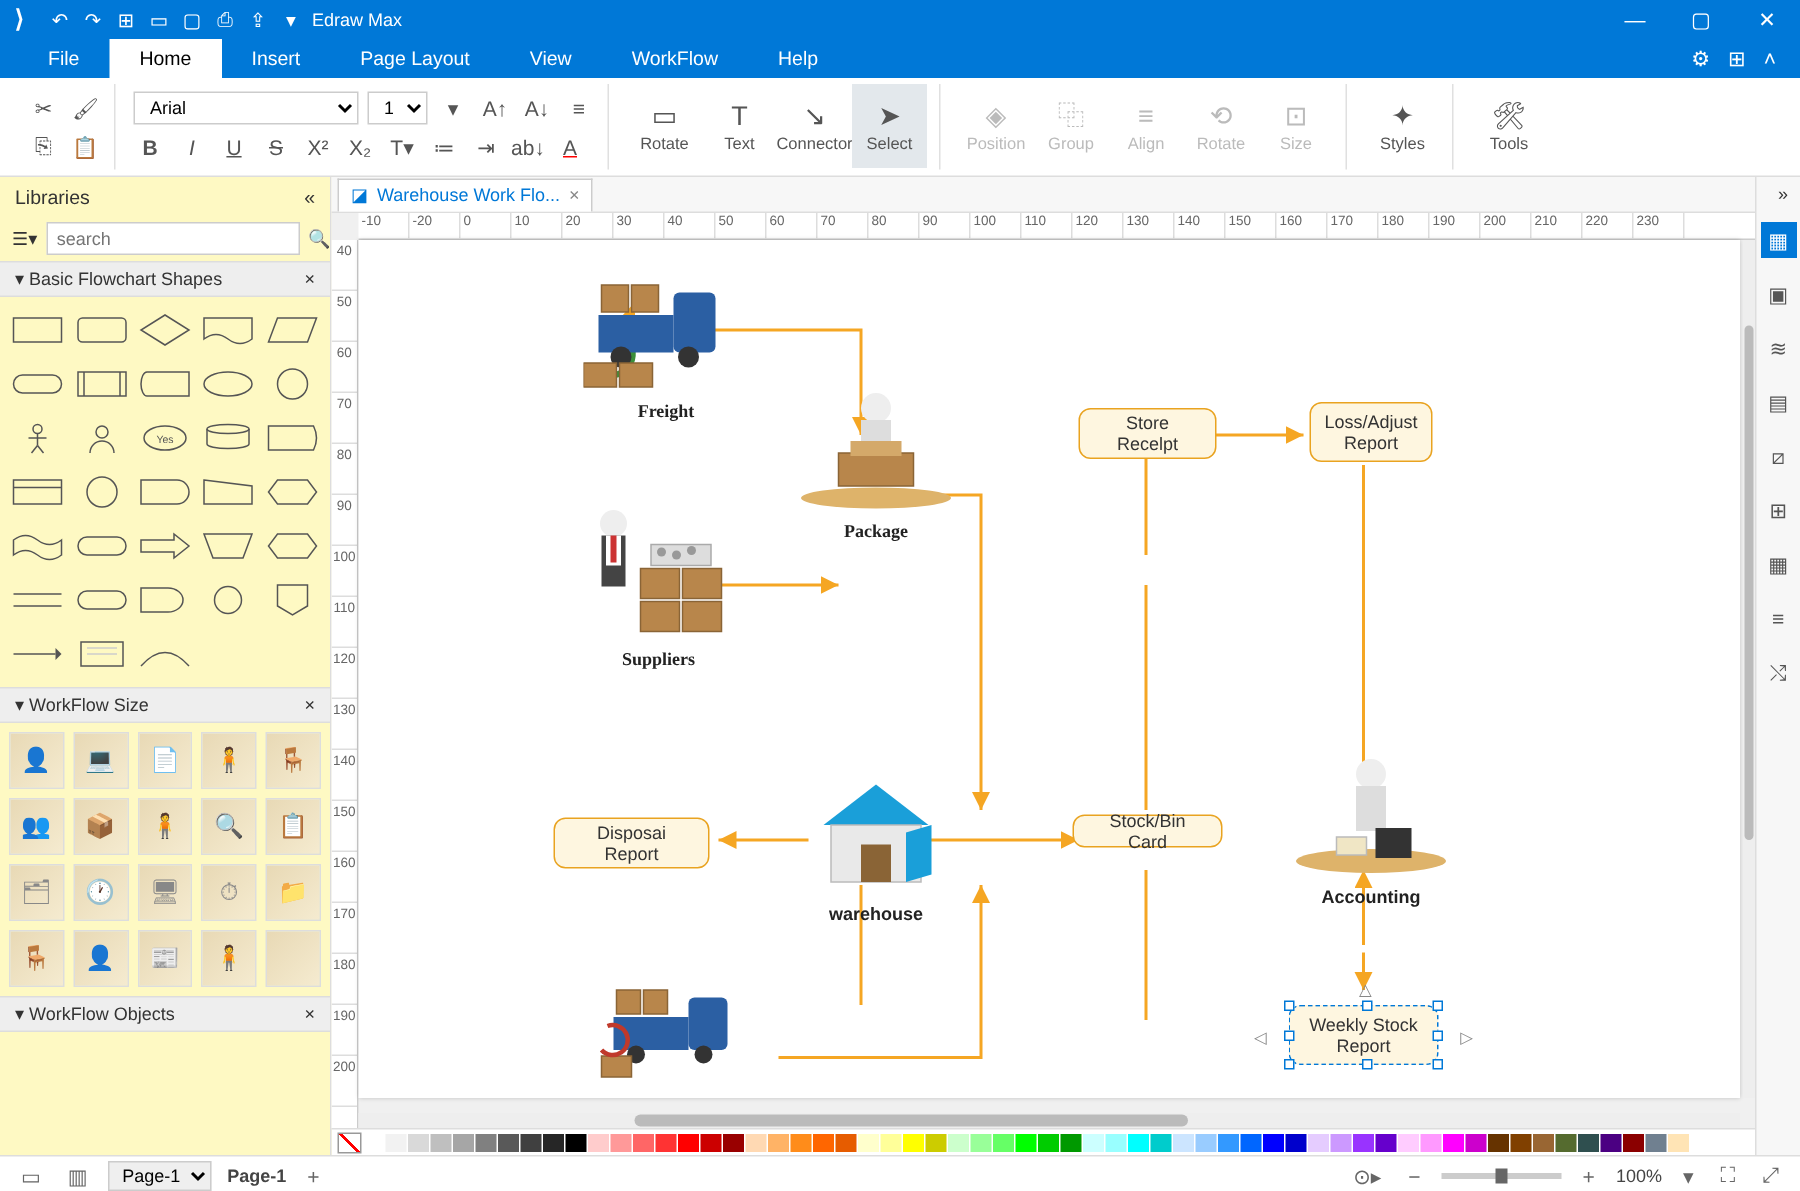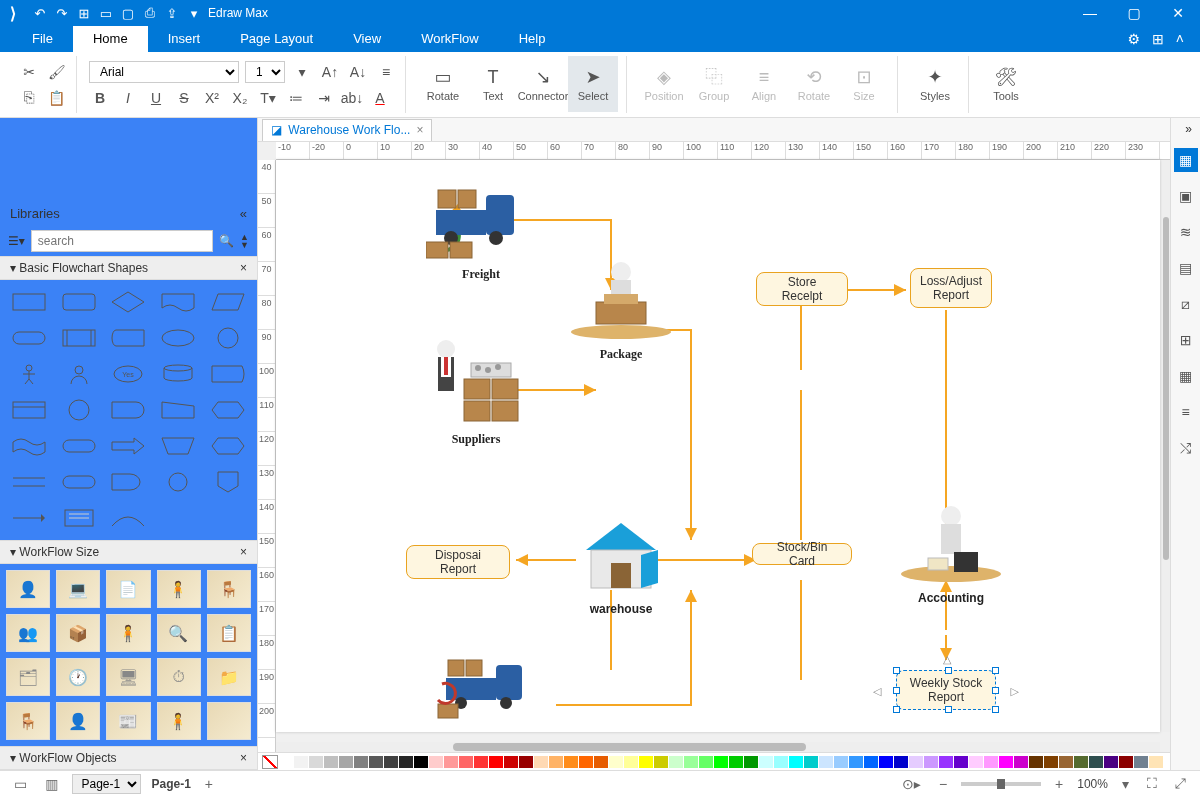--- a/index.html
+++ b/index.html
@@ -29,21 +29,21 @@
 .font-select { border: 1px solid #ccc; height: 22px; font-size: 12px; padding: 0 6px; background: #fff; }
 .font-select.name { width: 150px; }
 .font-select.size { width: 40px; }
 .vbtn { display: flex; flex-direction: column; align-items: center; justify-content: center; width: 50px; height: 56px; cursor: pointer; font-size: 11px; gap: 2px; color: #555; }
 .vbtn.active { background: #e3e8ec; }
 .vbtn.disabled { color: #bbb; cursor: default; }
 .vbtn-icon { width: 22px; height: 22px; display: flex; align-items: center; justify-content: center; font-size: 18px; }
 
 
 .main { height: 652px; display: flex; }
-.leftpanel { width: 258px; border-right: 1px solid #ddd; display: flex; flex-direction: column; background: #3b82f6; justify-content: flex-end; }
+.leftpanel { width: 221px; border-right: 1px solid #ddd; display: flex; flex-direction: column; background: #fef9c3; }
 .lp-header { height: 26px; display: flex; align-items: center; justify-content: space-between; padding: 0 10px; font-size: 13px; }
 .lp-search { height: 30px; display: flex; align-items: center; padding: 0 8px; gap: 6px; }
 .lp-search input { flex: 1; border: 1px solid #ccc; height: 22px; padding: 0 6px; font-size: 12px; }
 .lp-section { background: #eeeeee; height: 24px; display: flex; align-items: center; padding: 0 10px; font-size: 12px; color: #333; cursor: pointer; border-top: 1px solid #ddd; border-bottom: 1px solid #ddd; justify-content: space-between; }
 .shapes-grid { flex: 0 0 auto; padding: 6px; display: grid; grid-template-columns: repeat(5, 1fr); gap: 4px; }
 .shape-cell { height: 32px; display: flex; align-items: center; justify-content: center; cursor: pointer; }
 .shape-cell svg { width: 36px; height: 24px; }
 .workflow-grid { padding: 6px; display: grid; grid-template-columns: repeat(5, 1fr); gap: 6px; }
 .wf-cell { height: 38px; background: linear-gradient(135deg,#e8d9b5,#f5ebd0); border: 1px solid #ddd; cursor: pointer; display:flex;align-items:center;justify-content:center;font-size:16px;color:#888;}
 

